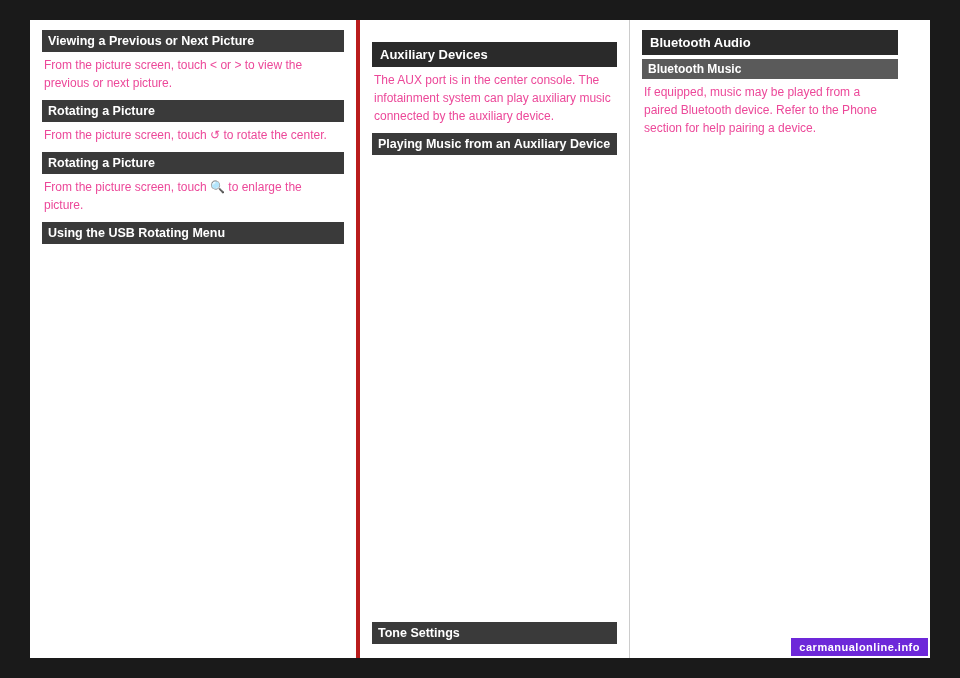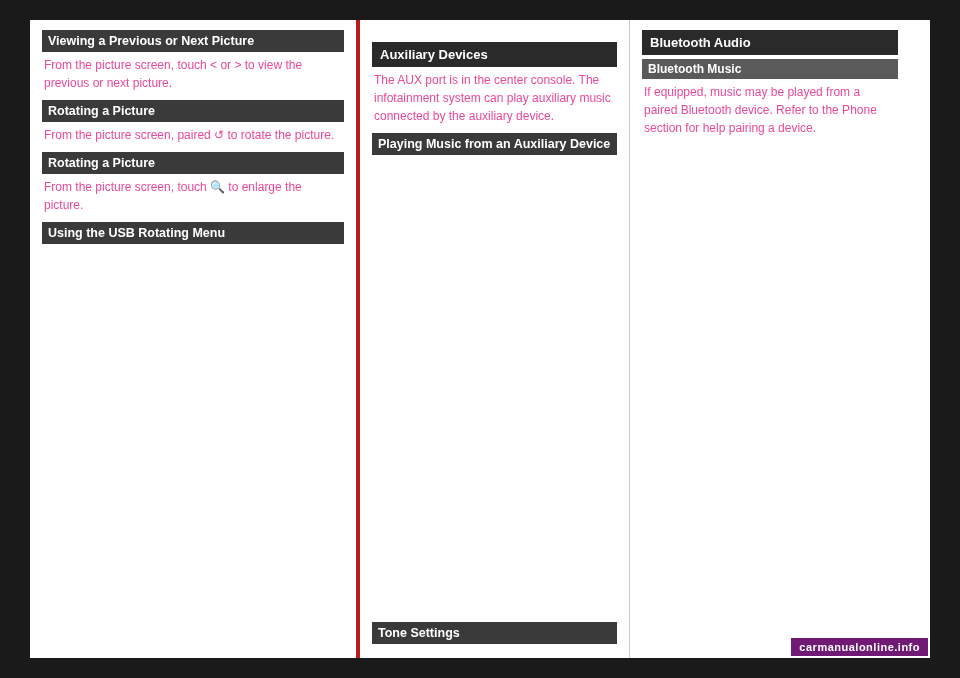--- a/index.html
+++ b/index.html
@@ -71,21 +71,21 @@
       font-weight: bold;
       font-size: 13px;
       padding: 5px 8px;
       margin-bottom: 4px;
     }
     .spacer { height: 12px; }
     .watermark {
       position: absolute;
       bottom: 22px;
       right: 32px;
-      background: #701a75;
+      background: #6d28d9;
       color: #fff;
       font-size: 11px;
       padding: 3px 8px;
       font-weight: bold;
       letter-spacing: 0.5px;
     }
     .tone-settings {
       margin-top: auto;
       padding-top: 10px;
     }
@@ -97,21 +97,21 @@
 
   <div class="column column-left">
 
     <div>
       <div class="section-header">Viewing a Previous or Next Picture</div>
       <div class="section-body">From the picture screen, touch &lt; or &gt; to view the previous or next picture.</div>
     </div>
 
     <div>
       <div class="section-header">Rotating a Picture</div>
-      <div class="section-body">From the picture screen, paired ↺ to rotate the picture.</div>
+      <div class="section-body">From the picture screen, touch ↺ to rotate the center.</div>
     </div>
 
     <div>
       <div class="section-header">Rotating a Picture</div>
       <div class="section-body">From the picture screen, touch 🔍 to enlarge the picture.</div>
     </div>
 
     <div>
       <div class="section-header">Using the USB Rotating Menu</div>
     </div>

